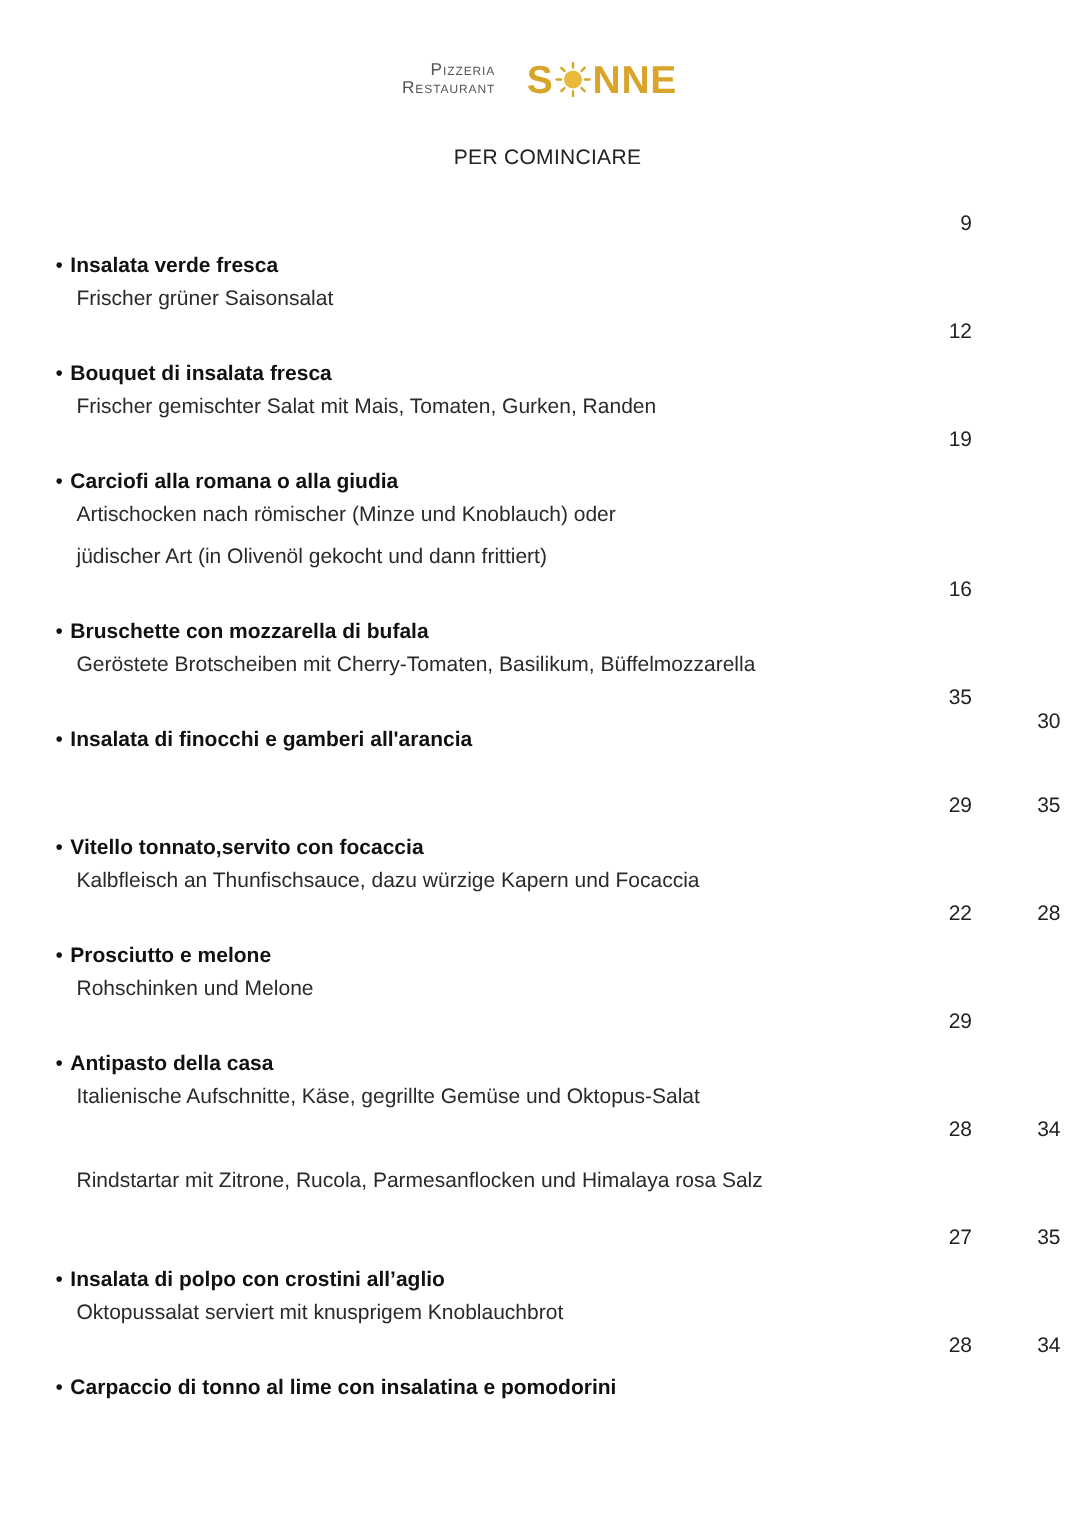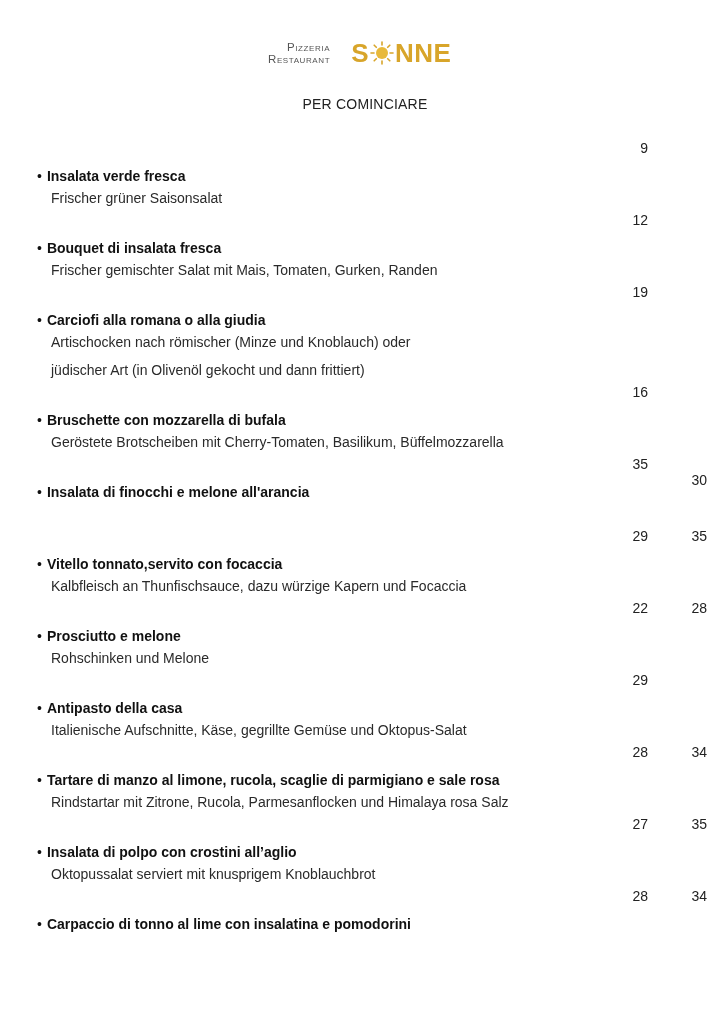--- a/index.html
+++ b/index.html
@@ -67,21 +67,21 @@
     </div>
     <div class="price p1" style="top: 284px;">19</div>
     <div class="price p2" style="top: 284px;"></div>
     <div class="item" style="top: 380px;">
       <div class="name">Bruschette con mozzarella di bufala</div>
       <div class="desc">Geröstete Brotscheiben mit Cherry-Tomaten, Basilikum, Büffelmozzarella</div>
     </div>
     <div class="price p1" style="top: 384px;">16</div>
     <div class="price p2" style="top: 384px;"></div>
     <div class="item" style="top: 452px;">
-      <div class="name">Insalata di finocchi e melone all'arancia</div>
+      <div class="name">Insalata di finocchi e gamberi all'arancia</div>
     </div>
     <div class="price p1" style="top: 456px;">35</div>
     <div class="price p2" style="top: 472px;">30</div>
     <div class="item" style="top: 524px;">
       <div class="name">Vitello tonnato,servito con focaccia</div>
       <div class="desc">Kalbfleisch an Thunfischsauce, dazu würzige Kapern und Focaccia</div>
     </div>
     <div class="price p1" style="top: 528px;">29</div>
     <div class="price p2" style="top: 528px;">35</div>
     <div class="item" style="top: 596px;">
@@ -90,21 +90,20 @@
     </div>
     <div class="price p1" style="top: 600px;">22</div>
     <div class="price p2" style="top: 600px;">28</div>
     <div class="item" style="top: 668px;">
       <div class="name">Antipasto della casa</div>
       <div class="desc">Italienische Aufschnitte, Käse, gegrillte Gemüse und Oktopus-Salat</div>
     </div>
     <div class="price p1" style="top: 672px;">29</div>
     <div class="price p2" style="top: 672px;"></div>
     <div class="item" style="top: 740px;">
-      <div class="name">Tartare di manzo al limone, rucola, scaglie di parmigiano e sale rosa</div>
       <div class="desc">Rindstartar mit Zitrone, Rucola, Parmesanflocken und Himalaya rosa Salz</div>
     </div>
     <div class="price p1" style="top: 744px;">28</div>
     <div class="price p2" style="top: 744px;">34</div>
     <div class="item" style="top: 812px;">
       <div class="name">Insalata di polpo con crostini all’aglio</div>
       <div class="desc">Oktopussalat serviert mit knusprigem Knoblauchbrot</div>
     </div>
     <div class="price p1" style="top: 816px;">27</div>
     <div class="price p2" style="top: 816px;">35</div>

